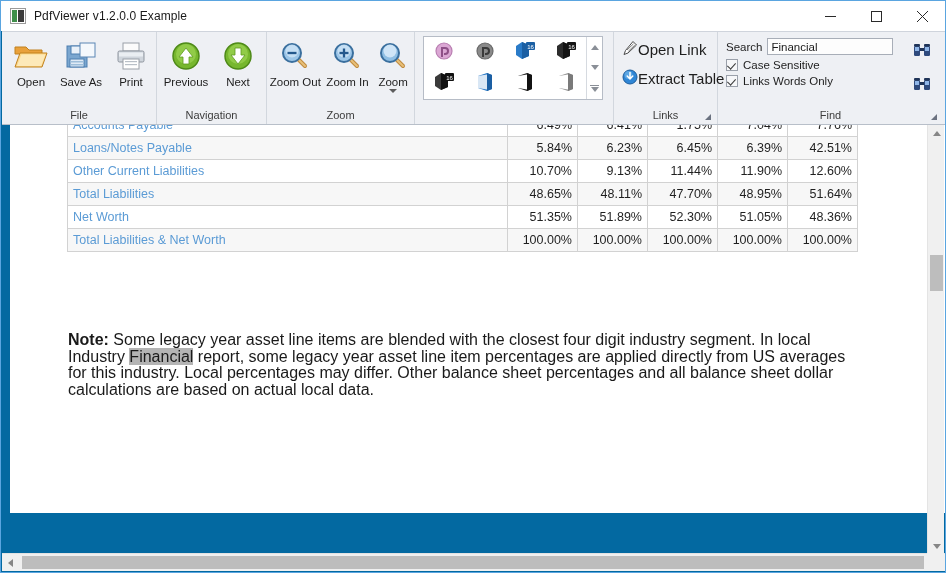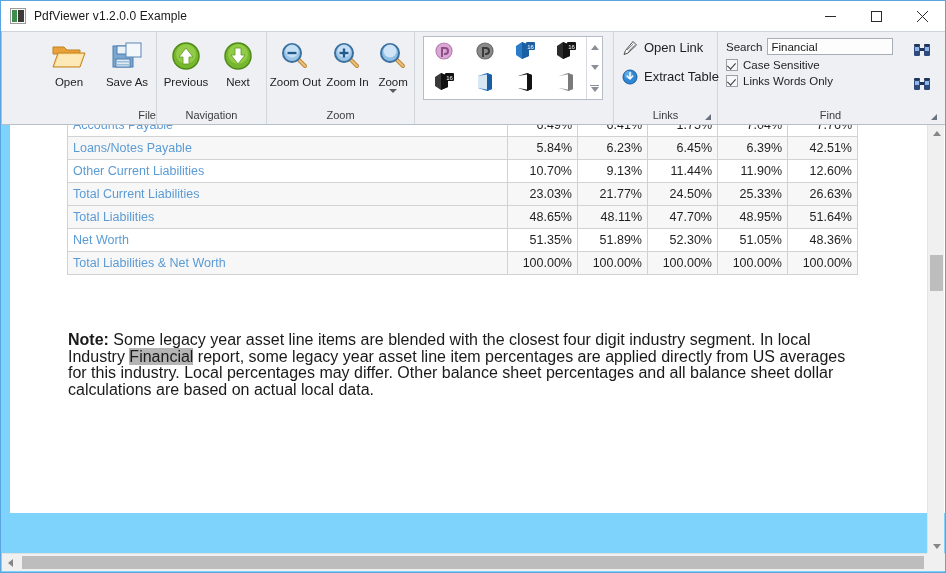--- a/index.html
+++ b/index.html
@@ -9,21 +9,21 @@
     font-family: "Liberation Sans", sans-serif;
     background: #ffffff;
   }
 
   #app {
     position: relative;
     width: 946px;
     height: 573px;
     box-sizing: border-box;
     border: 1px solid #5aa5e0;
-    background: #7dd3fc;
+    background: #0369a1;
     overflow: hidden;
   }
 
   
   .titlebar {
     position: absolute;
     left: 0; top: 0;
     width: 944px; height: 30px;
     background: #ffffff;
     display: flex;
@@ -175,22 +175,22 @@
 
   
   .link-list {
     padding: 8px 8px 0 8px;
     display: flex;
     flex-direction: column;
     gap: 10px;
   }
   .link-row {
     display: flex;
-    gap: 6px;
-    font-size: 13px;
+    align-items: center;
+    font-size: 15px;
     color: #1e1e1e;
     white-space: nowrap;
   }
 
   
   .find-wrap {
     padding: 6px 4px 0 8px;
     display: flex;
     align-items: flex-start;
     gap: 20px;
@@ -372,21 +372,21 @@
             <line x1="0" y1="0" x2="11" y2="11" stroke="#2a2a2a" stroke-width="1"></line>
             <line x1="11" y1="0" x2="0" y2="11" stroke="#2a2a2a" stroke-width="1"></line>
           </svg>
       </div>
     </div>
   </div>
 
   <div class="ribbon">
     <div class="rb-groups">
 
-      <div class="rb-group" style="width:155px;align-items:flex-end;">
+      <div class="rb-group" style="width:155px;">
         <div class="rb-body" style="padding-left:4px;">
           <div class="big-btn">
             <span class="ico">
               <svg width="34" height="30" viewBox="0 0 34 30">
                 <path d="M1 6 h11 l3 3 h13 v4 H1 z" fill="#e9a13b" stroke="#c1811f" stroke-width="1"></path>
                 <path d="M1 26 L6 12 H33 L28 26 z" fill="#fcd98a" stroke="#c1811f" stroke-width="1"></path>
                 <path d="M3 25 L7.5 13.5 H31.5 L27 25 z" fill="#fde9b8" stroke="none"></path>
               </svg>
             </span>
             <span class="cap">Open</span>
@@ -396,20 +396,33 @@
               <svg width="32" height="30" viewBox="0 0 32 30">
                 <rect x="2" y="5" width="20" height="21" fill="#7aa6cf" stroke="#4c7eb0" stroke-width="1"></rect>
                 <rect x="6" y="5" width="11" height="8" fill="#e9f1f9" stroke="#4c7eb0" stroke-width="1"></rect>
                 <rect x="5" y="18" width="14" height="8" fill="#dfeaf5" stroke="#4c7eb0" stroke-width="1"></rect>
                 <rect x="5" y="20" width="14" height="1.5" fill="#9dbdd9"></rect>
                 <rect x="5" y="23" width="14" height="1.5" fill="#9dbdd9"></rect>
                 <rect x="15" y="2" width="15" height="14" fill="#f4f8fc" stroke="#5a86b4" stroke-width="1"></rect>
               </svg>
             </span>
             <span class="cap">Save As</span>
+          </div>
+          <div class="big-btn">
+            <span class="ico">
+              <svg width="32" height="30" viewBox="0 0 32 30">
+                <rect x="8" y="2" width="16" height="8" fill="#fbfbfb" stroke="#9aa0a8" stroke-width="1"></rect>
+                <rect x="3" y="10" width="26" height="11" rx="1.5" fill="#cfd5dc" stroke="#8e959e" stroke-width="1"></rect>
+                <rect x="4" y="11.5" width="24" height="4" fill="#eaeef2"></rect>
+                <rect x="8" y="18" width="16" height="10" fill="#ffffff" stroke="#9aa0a8" stroke-width="1"></rect>
+                <rect x="10" y="20" width="12" height="1.2" fill="#b9c0c8"></rect>
+                <rect x="10" y="23" width="12" height="1.2" fill="#b9c0c8"></rect>
+              </svg>
+            </span>
+            <span class="cap">Print</span>
           </div>
         </div>
         <div class="rb-label">File</div>
       </div>
 
       <div class="rb-group" style="width:110px;">
         <div class="rb-body" style="padding-left:2px;">
           <div class="big-btn" style="width:54px;">
             <span class="ico">
               <svg width="30" height="30" viewBox="0 0 30 30">
@@ -659,28 +672,20 @@
           </tr>
           <tr>
             <td class="lbl">Other Current Liabilities</td>
             <td class="num">10.70%</td>
             <td class="num">9.13%</td>
             <td class="num">11.44%</td>
             <td class="num">11.90%</td>
             <td class="num">12.60%</td>
           </tr>
           <tr class="alt">
-            <td class="lbl">Total Current Liabilities</td>
-            <td class="num">23.03%</td>
-            <td class="num">21.77%</td>
-            <td class="num">24.50%</td>
-            <td class="num">25.33%</td>
-            <td class="num">26.63%</td>
-          </tr>
-          <tr class="alt">
             <td class="lbl">Total Liabilities</td>
             <td class="num">48.65%</td>
             <td class="num">48.11%</td>
             <td class="num">47.70%</td>
             <td class="num">48.95%</td>
             <td class="num">51.64%</td>
           </tr>
           <tr>
             <td class="lbl">Net Worth</td>
             <td class="num">51.35%</td>

